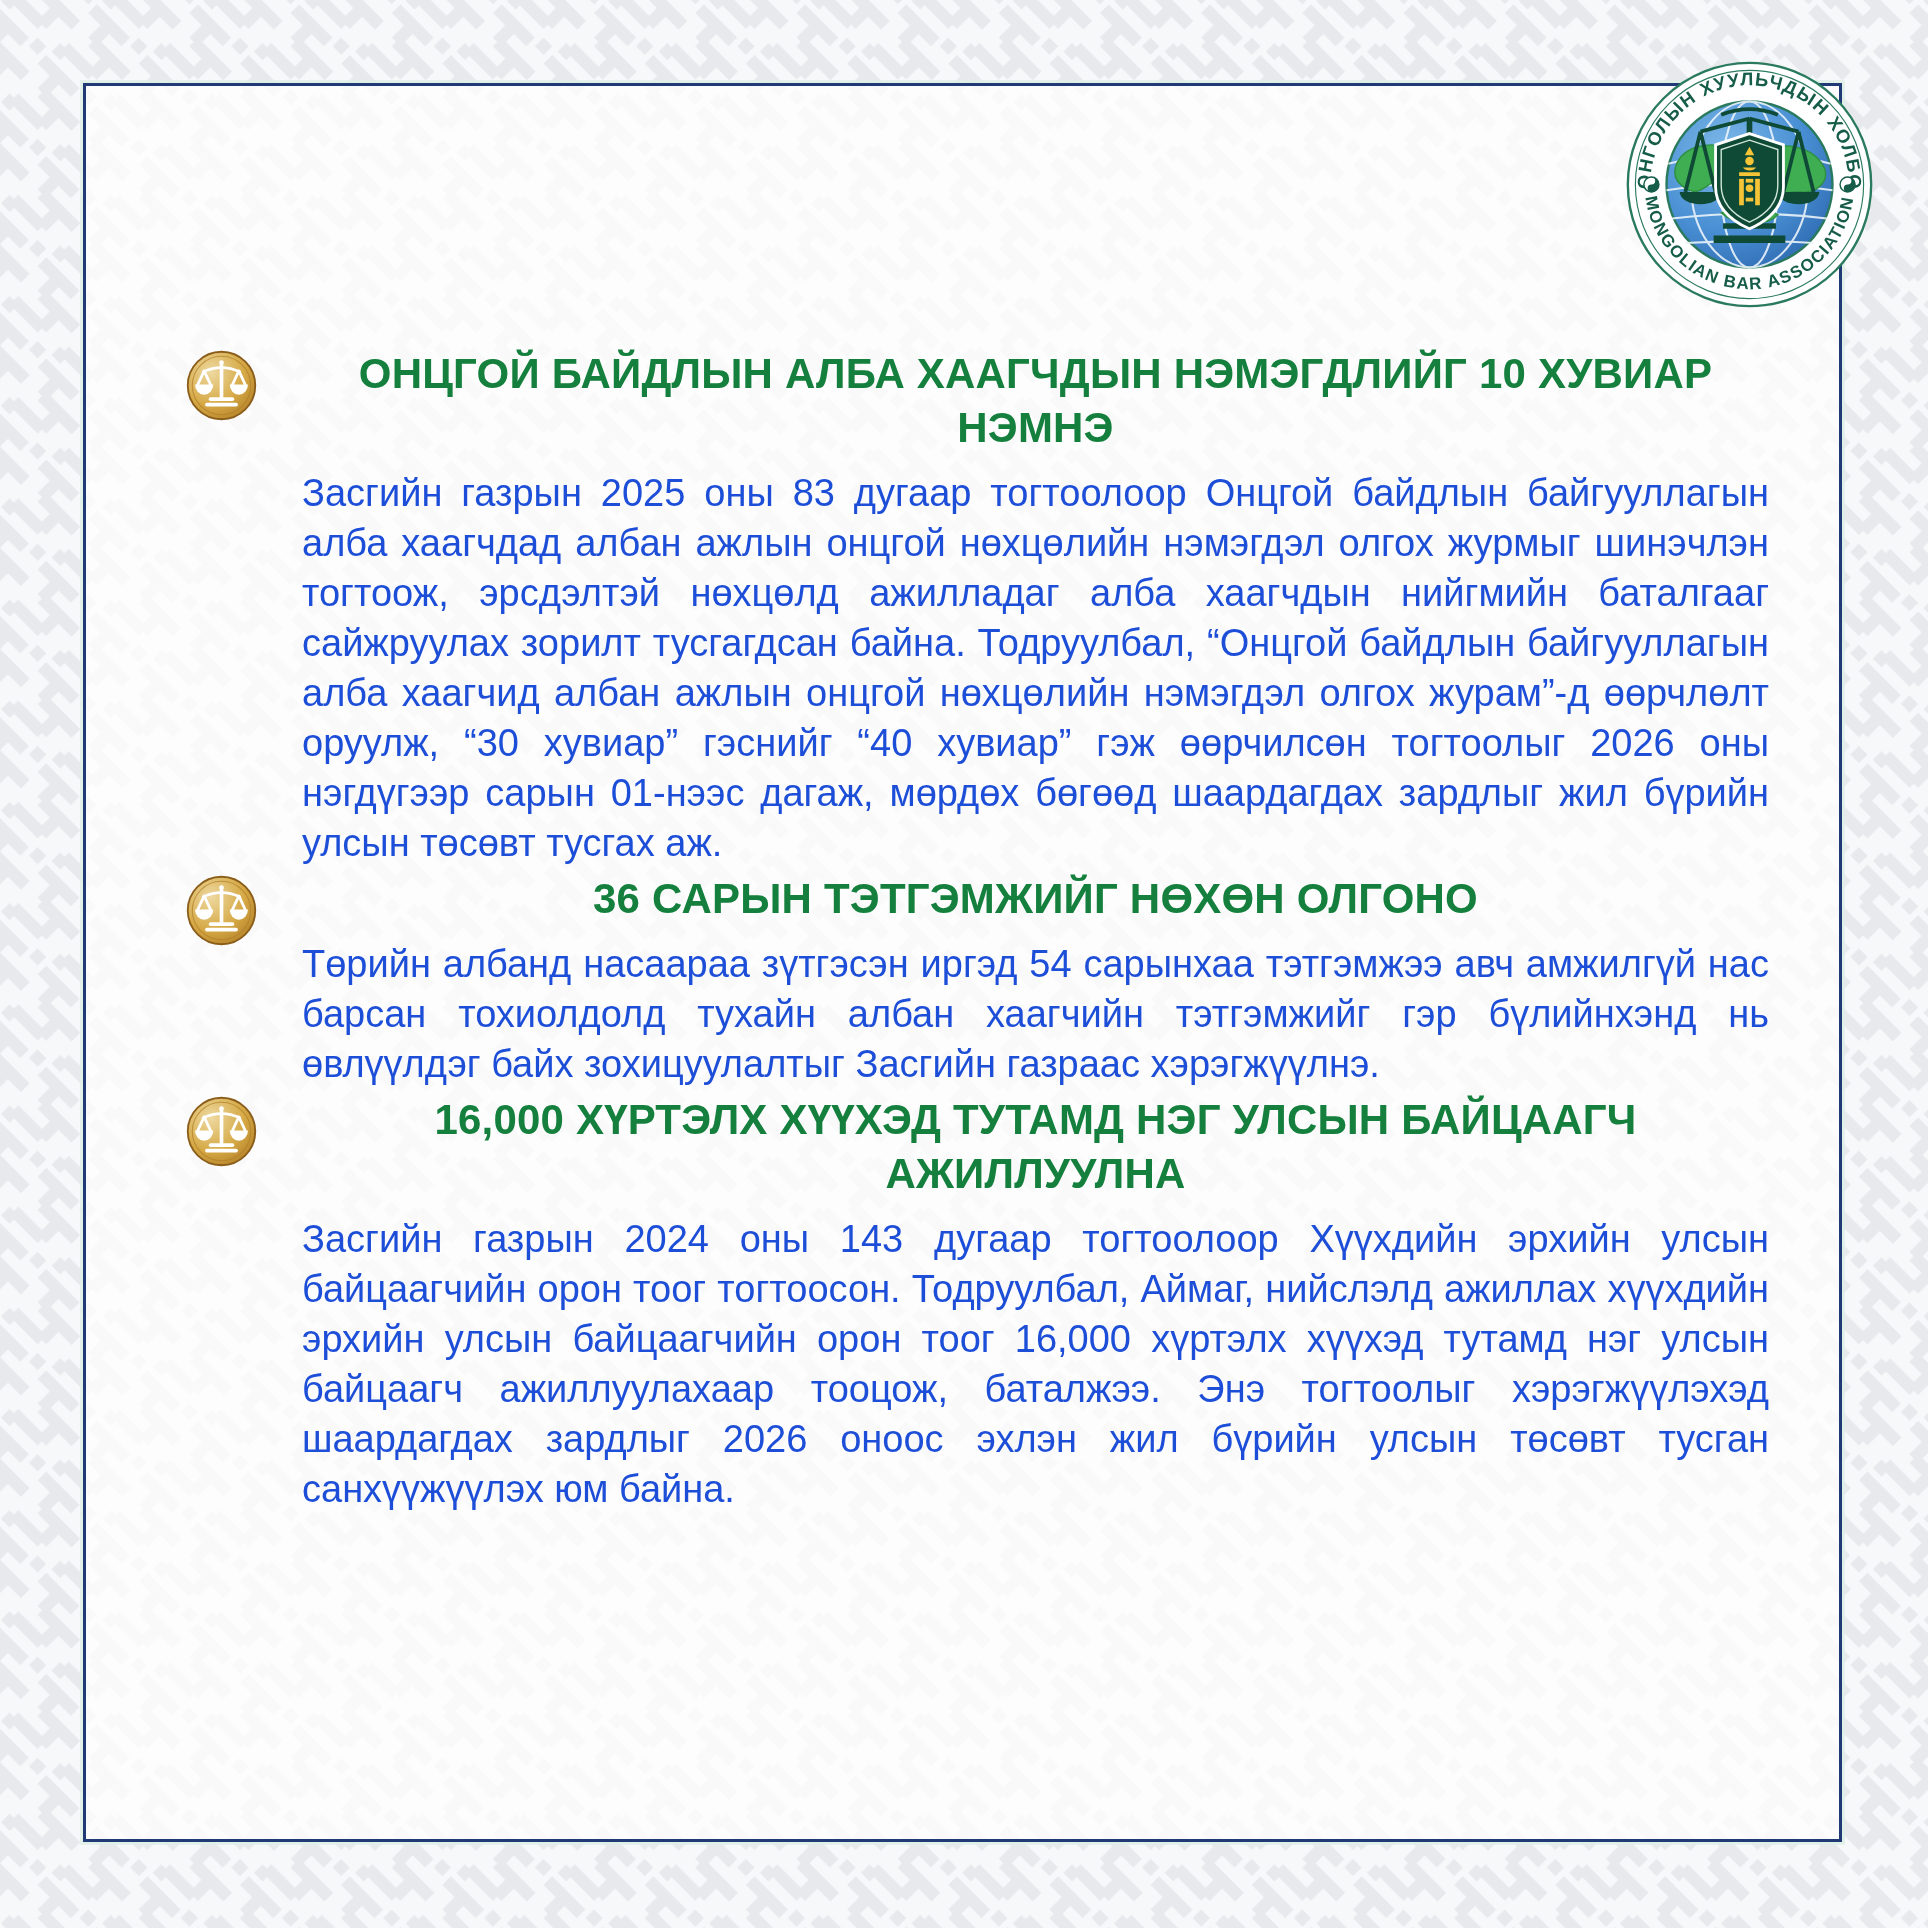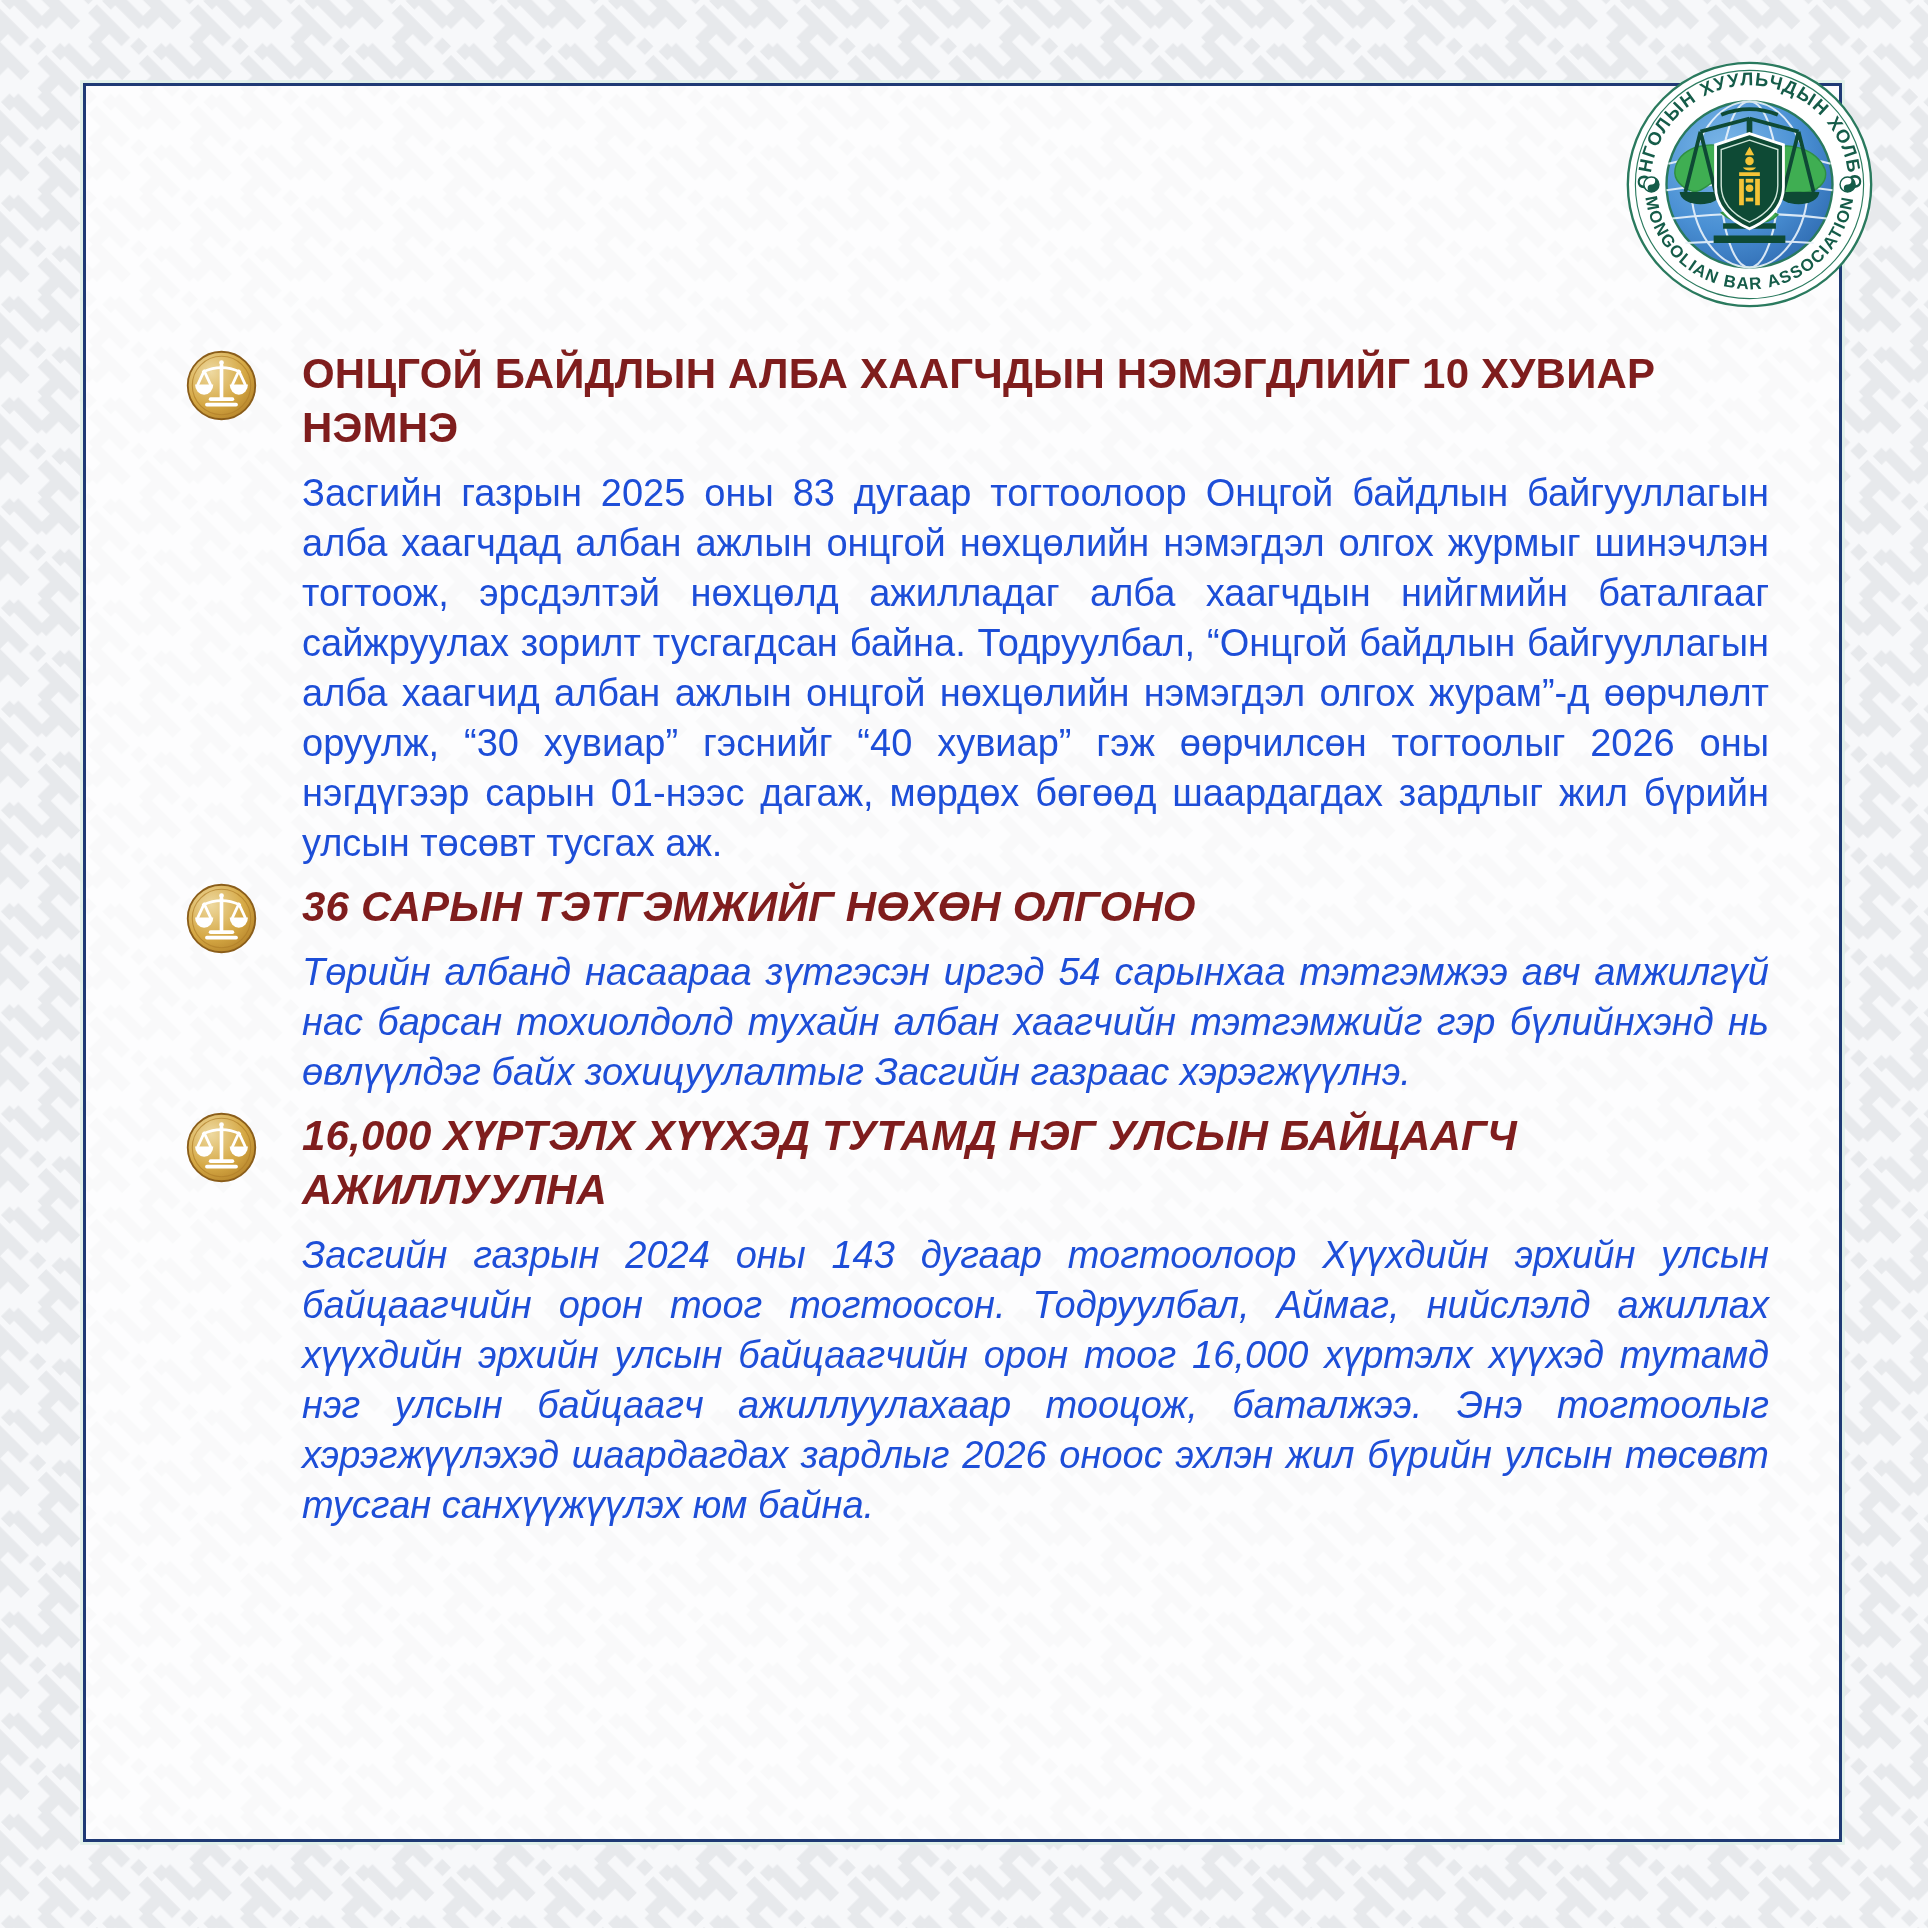--- a/index.html
+++ b/index.html
@@ -17,28 +17,28 @@
     box-shadow:0 0 0 2.8px rgba(222,240,232,0.9);
     z-index:1;
   }
   .logo{
     position:absolute;left:1625px;top:60px;width:249px;height:249px;z-index:3;
   }
   .content{
     position:absolute;left:185px;top:347px;width:1584px;z-index:2;
   }
   .section{position:relative;padding-left:117px;}
-  .section + .section{margin-top:12px;font-style:italic;}
+  .section + .section{margin-top:4px;}
   .sec2{margin-top:53px;}
   .sec3{margin-top:79px;}
   .medal{position:absolute;left:0;top:1.9px;width:73px;height:73px;}
   h2.sec-title{
     margin:0 0 13px 0;
     font-size:42px;line-height:54px;font-weight:700;
-    color:#7f1d1d;letter-spacing:0.2px;
+    color:#15803d;letter-spacing:0.2px;text-align:center;
   }
   p.sec-body{
     margin:0;
     font-size:38px;line-height:50px;font-weight:400;
     color:#1d4ed8;
     text-align:justify;
   }
   .ring-text{fill:#155c49;font-weight:700;letter-spacing:1.5px;}
 </style>
 </head>

